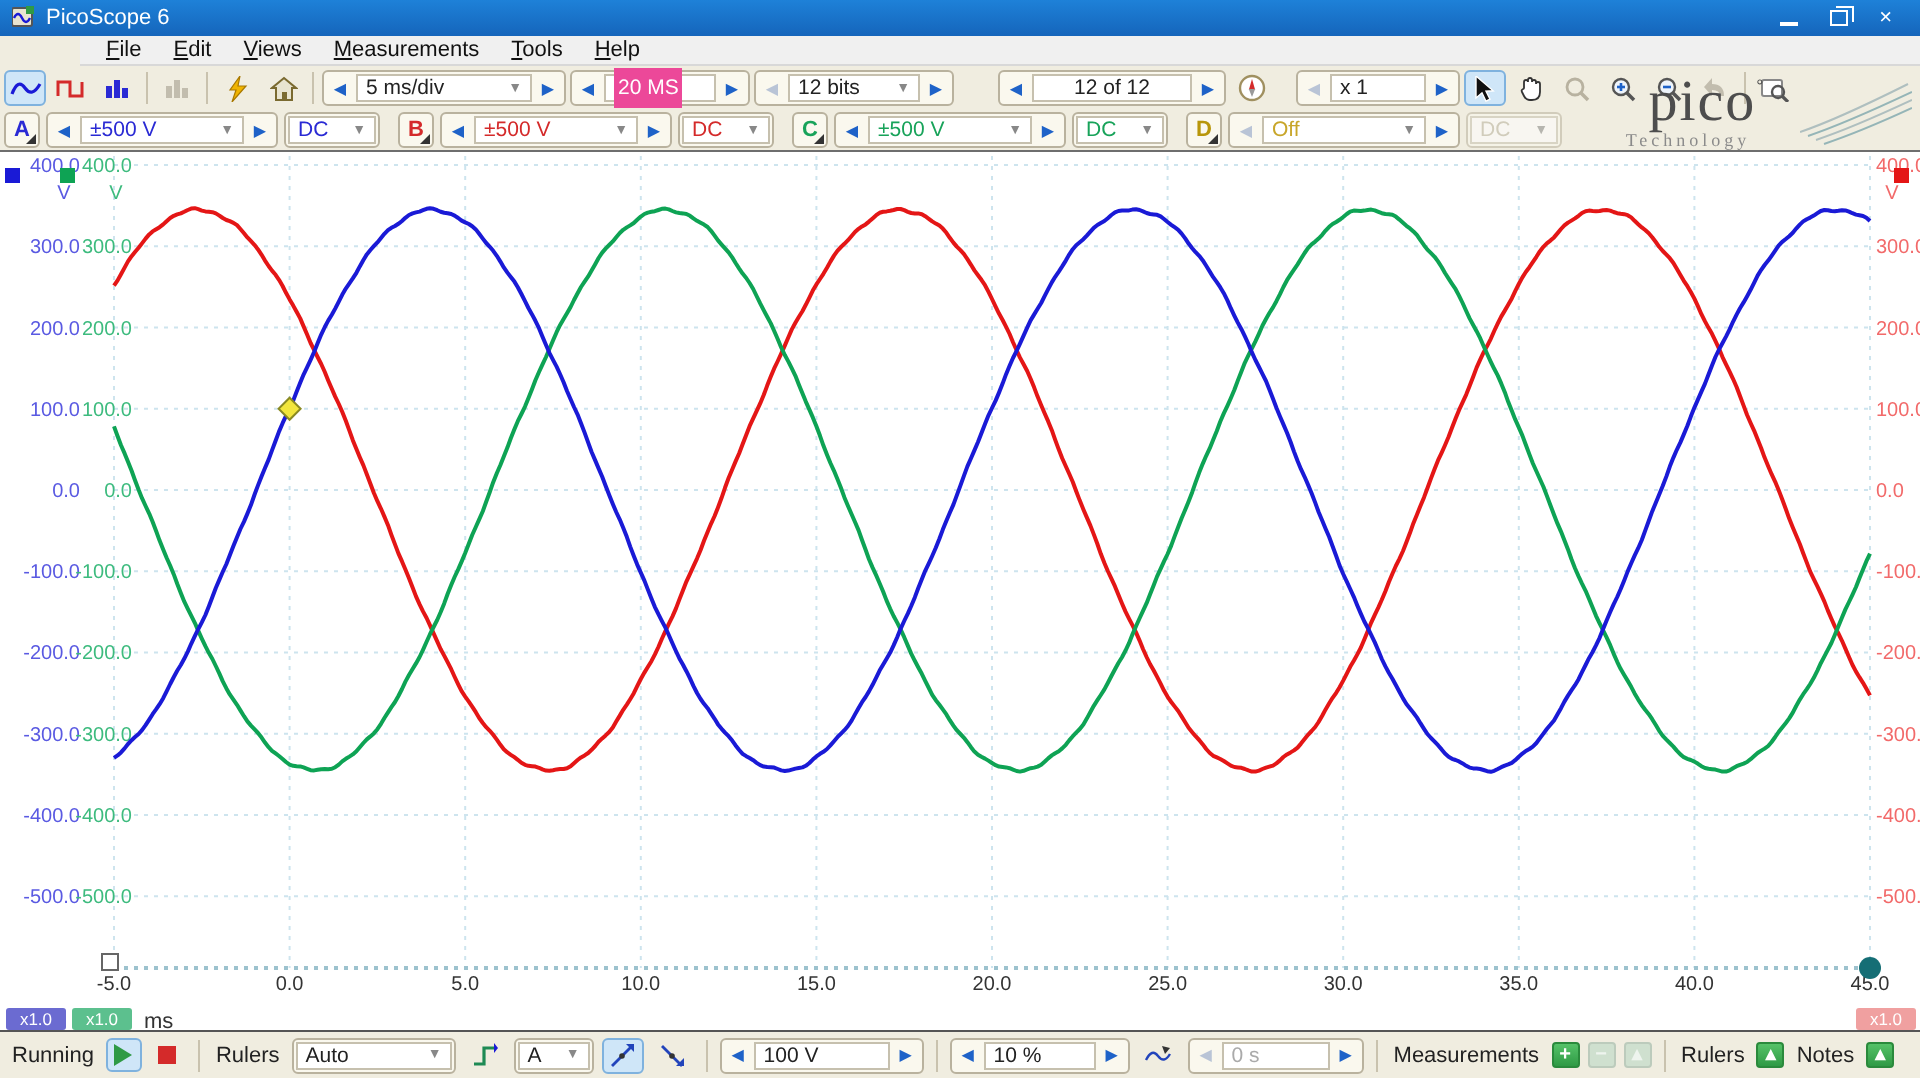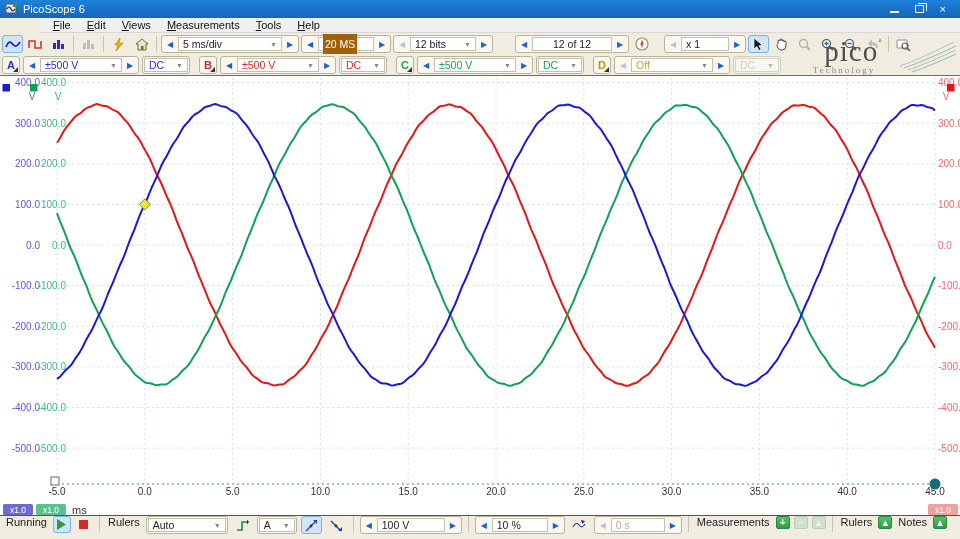--- a/index.html
+++ b/index.html
@@ -24,41 +24,41 @@
   .menuitem u { text-decoration:underline; }
 
   
   .toolbar { height:22px; background:#f0ede0; display:flex; align-items:center; padding:1px 2px; gap:2px; flex:0 0 auto; }
   .chanbar  { height:21px; background:#f0ede0; border-bottom:1px solid #6e6e6e; display:flex; align-items:center; padding:1px 2px; gap:3px; flex:0 0 auto; }
   .grp { display:inline-flex; align-items:center; border:1px solid #b9b29e; border-radius:3px; background:#faf8ee; height:18px; padding:0 1px; gap:1px; }
   .abtn { width:14px; height:14px; display:flex; align-items:center; justify-content:center; color:#1e62c8; font-size:8px; border-radius:2px; }
   .abtn.dis { color:#b9c4d6; }
   .field { background:#fff; border:1px solid #c6c0ae; height:14px; display:flex; align-items:center; padding:0 4px; font-size:10.5px; color:#222; }
   .field .ddar { margin-left:auto; color:#888; font-size:7px; padding-left:6px; }
-  .sel-text { background:#a16207; color:#fff; padding:4px 2px; }
+  .sel-text { background:#ec4899; color:#fff; padding:4px 2px; }
   .ibtn { width:21px; height:18px; border:1px solid transparent; border-radius:3px; display:flex; align-items:center; justify-content:center; }
   .ibtn.on { background:#cfe6f8; border-color:#7fb2de; }
   .vsep { width:1px; height:16px; background:#c9c2ae; margin:0 2px; }
   .chanchip { position:relative; width:18px; height:18px; border:1px solid #b9b29e; border-radius:3px; background:#faf8ee;
     display:flex; align-items:center; justify-content:center; font-weight:bold; font-size:11px; }
   .chanchip .corner { position:absolute; right:1px; bottom:1px; width:0; height:0; border-left:5px solid transparent; border-bottom:5px solid #333; }
 
   
   .picologo { position:absolute; right:4px; top:38px; width:160px; height:42px; text-align:center; }
   .picoword { font-family:"Liberation Serif", serif; font-size:29px; color:#4d4d4d; line-height:26px; letter-spacing:1px; }
   .picoreg { font-size:9px; vertical-align:top; color:#4d4d4d; }
   .picosub { font-size:9px; color:#8a8a8a; letter-spacing:2px; margin-top:1px; margin-right:18px; font-family:"Liberation Serif", serif;}
   .picowaves { position:absolute; right:0; top:2px; opacity:.8; }
 
   
   .chart { height:439px; background:#fff; position:relative; flex:0 0 auto; }
   .chart svg { display:block; }
 
   
-  .statusbar { height:24px; background:#f0ede0; border-top:1px solid #555; display:flex; padding:0 4px; gap:4px; flex:0 0 auto; }
+  .statusbar { height:24px; background:#f0ede0; border-top:1px solid #555; display:flex; align-items:center; padding:0 4px; gap:4px; flex:0 0 auto; }
   .sb-label { font-size:11px; color:#222; padding:0 2px; }
   .greenbtn { width:14px; height:13px; background:linear-gradient(#55c268,#2f9a45); border:1px solid #2a8a3c; border-radius:2px; color:#fff; font-size:10px; line-height:11px; text-align:center; font-weight:bold; }
   .greenbtn.dis { background:#cfe0cf; border-color:#bccbbc; color:#eef4ee; }
 </style>
 </head>
 <body>
 
 <div class="app">
 
   <div class="titlebar">
@@ -119,21 +119,21 @@
     <div class="ibtn">
       <svg width="14" height="13" viewBox="0 0 14 13">
           <polygon points="7,1 13,6 11,6 11,12 3,12 3,6 1,6" fill="#e8e4d0" stroke="#7a6a30" stroke-width="1"></polygon>
           <rect x="6" y="8" width="2.5" height="4" fill="#7a6a30"></rect>
         </svg>
     </div>
     <div class="vsep"></div>
 
     <div class="grp">
       <div class="abtn">◀</div>
-      <div class="field" style="width:104px">
+      <div class="field" style="width:88px">
         <span>5 ms/div</span>
           <span class="ddar">▼</span>
       </div>
       <div class="abtn">▶</div>
     </div>
 
     <div class="grp">
       <div class="abtn">◀</div>
       <div class="field" style="width:56px">
         <span class="sel-text">20 MS</span>

